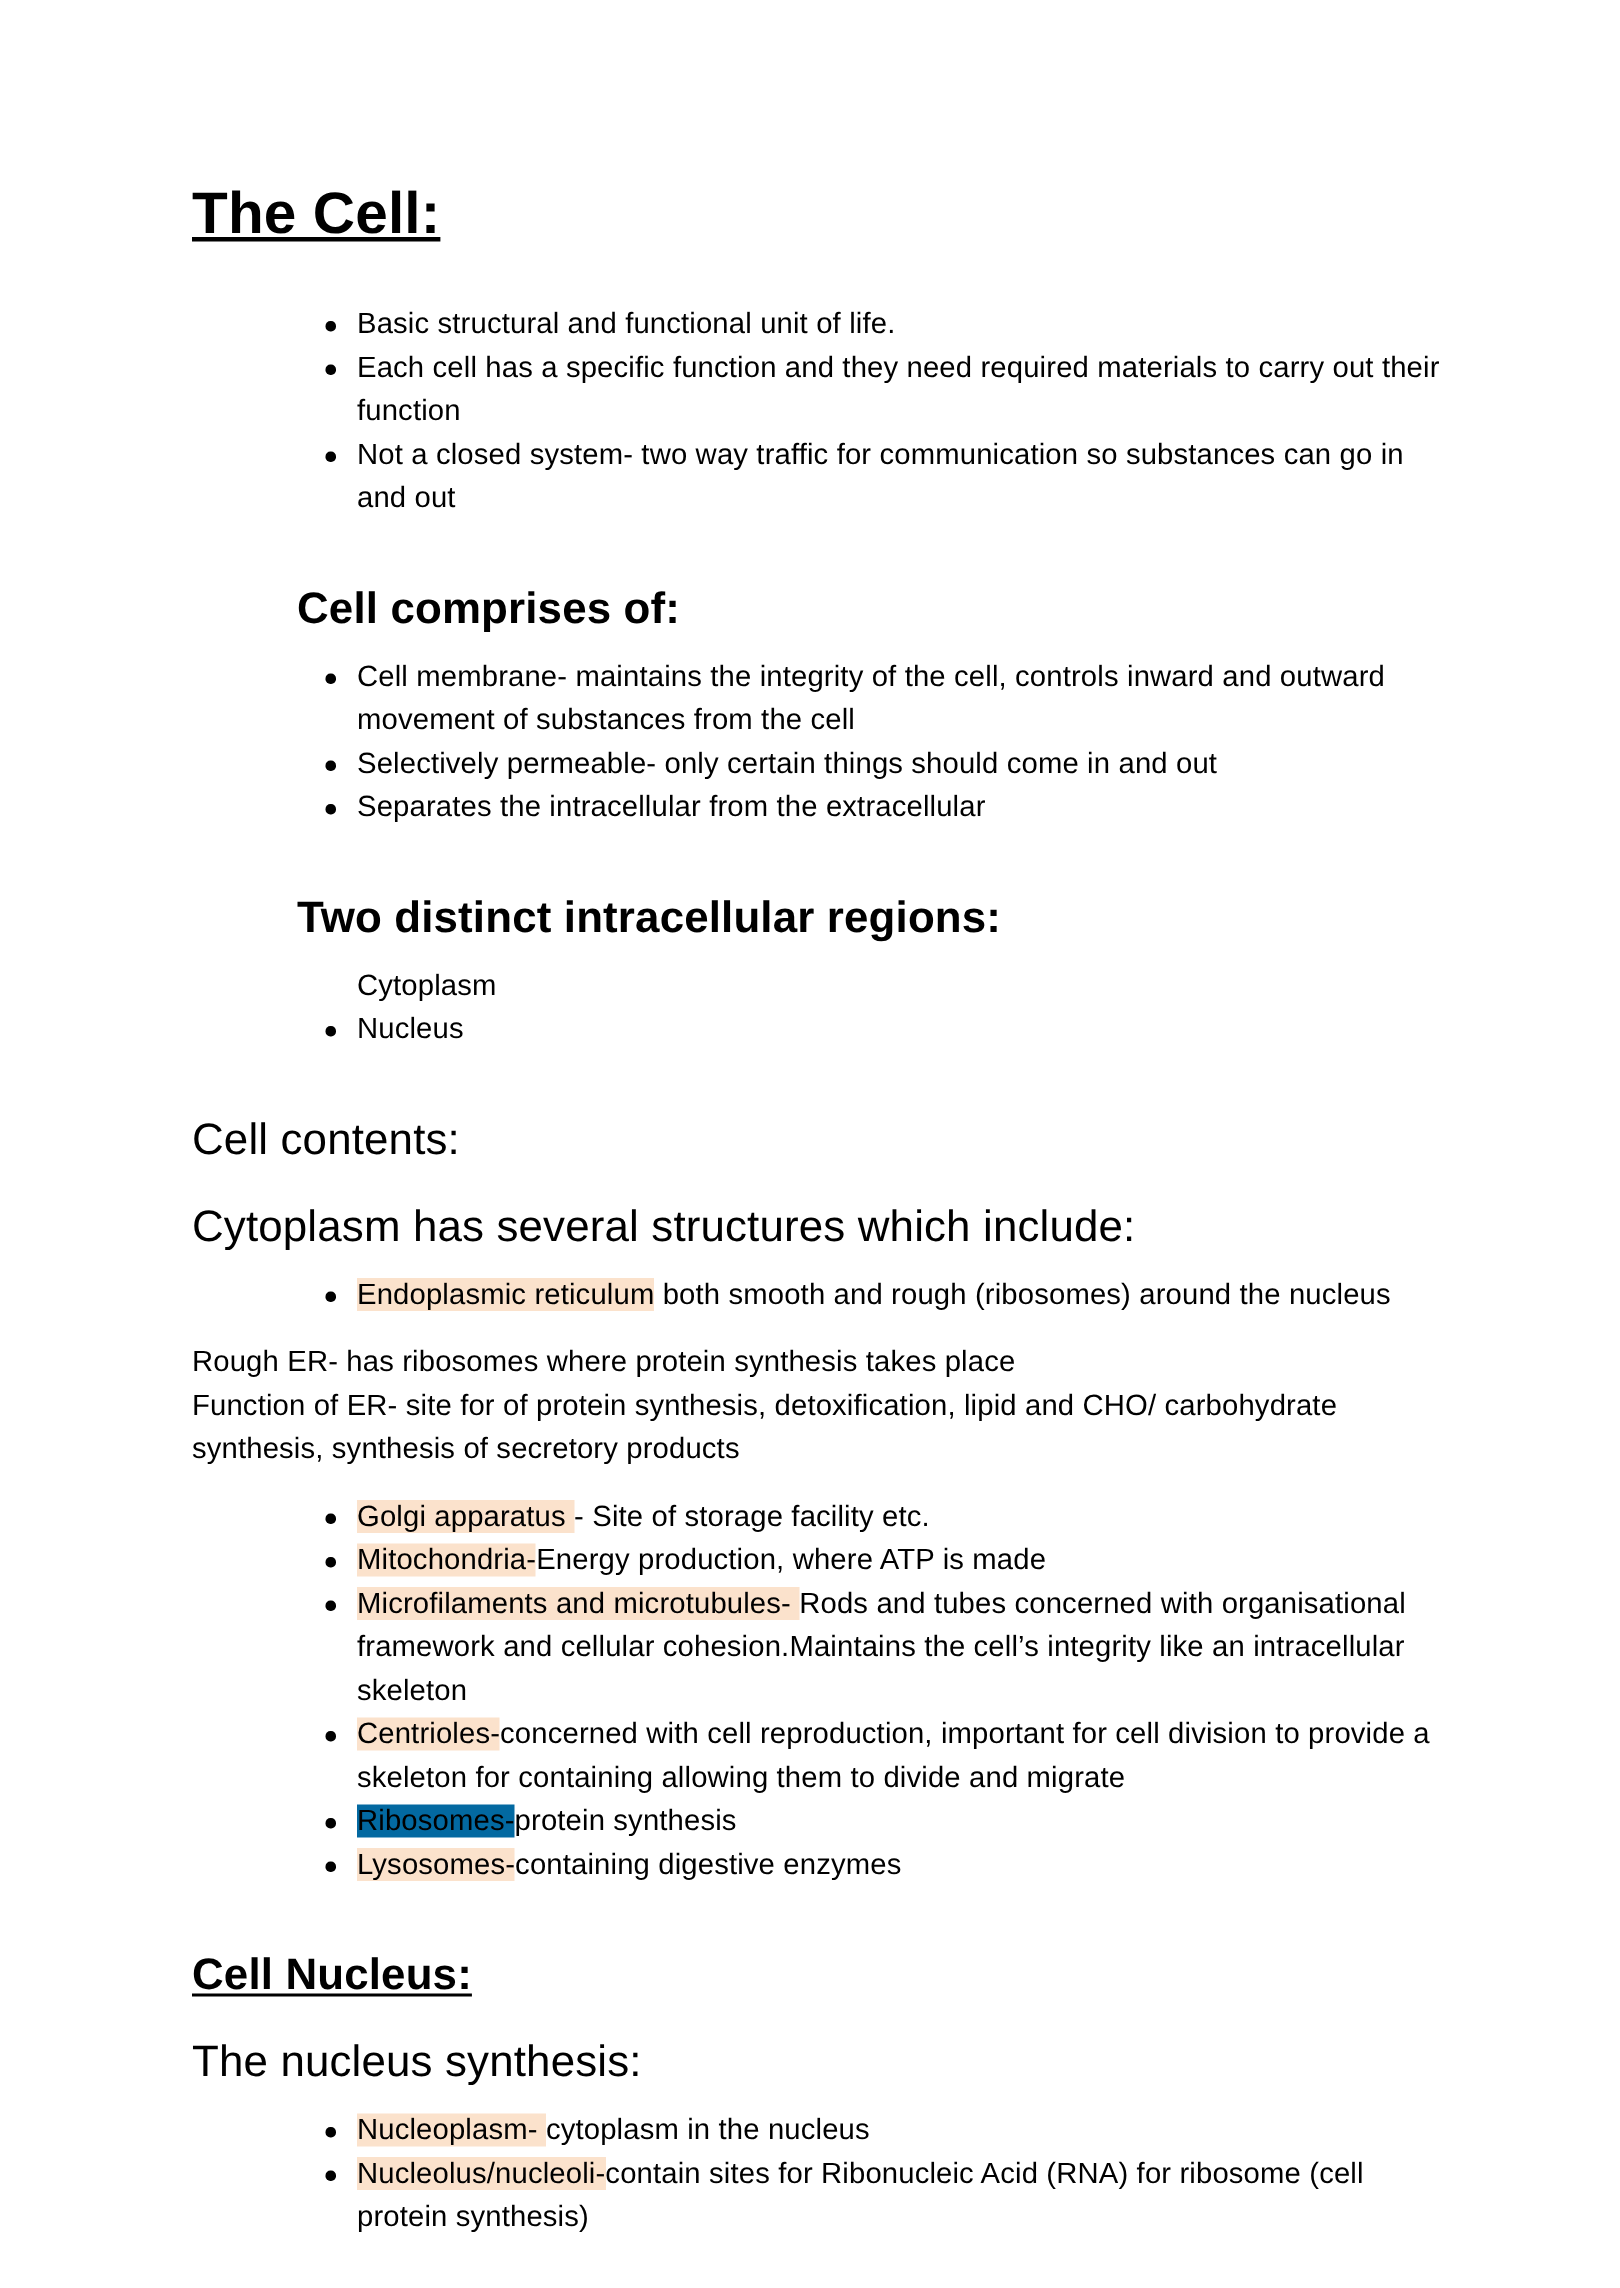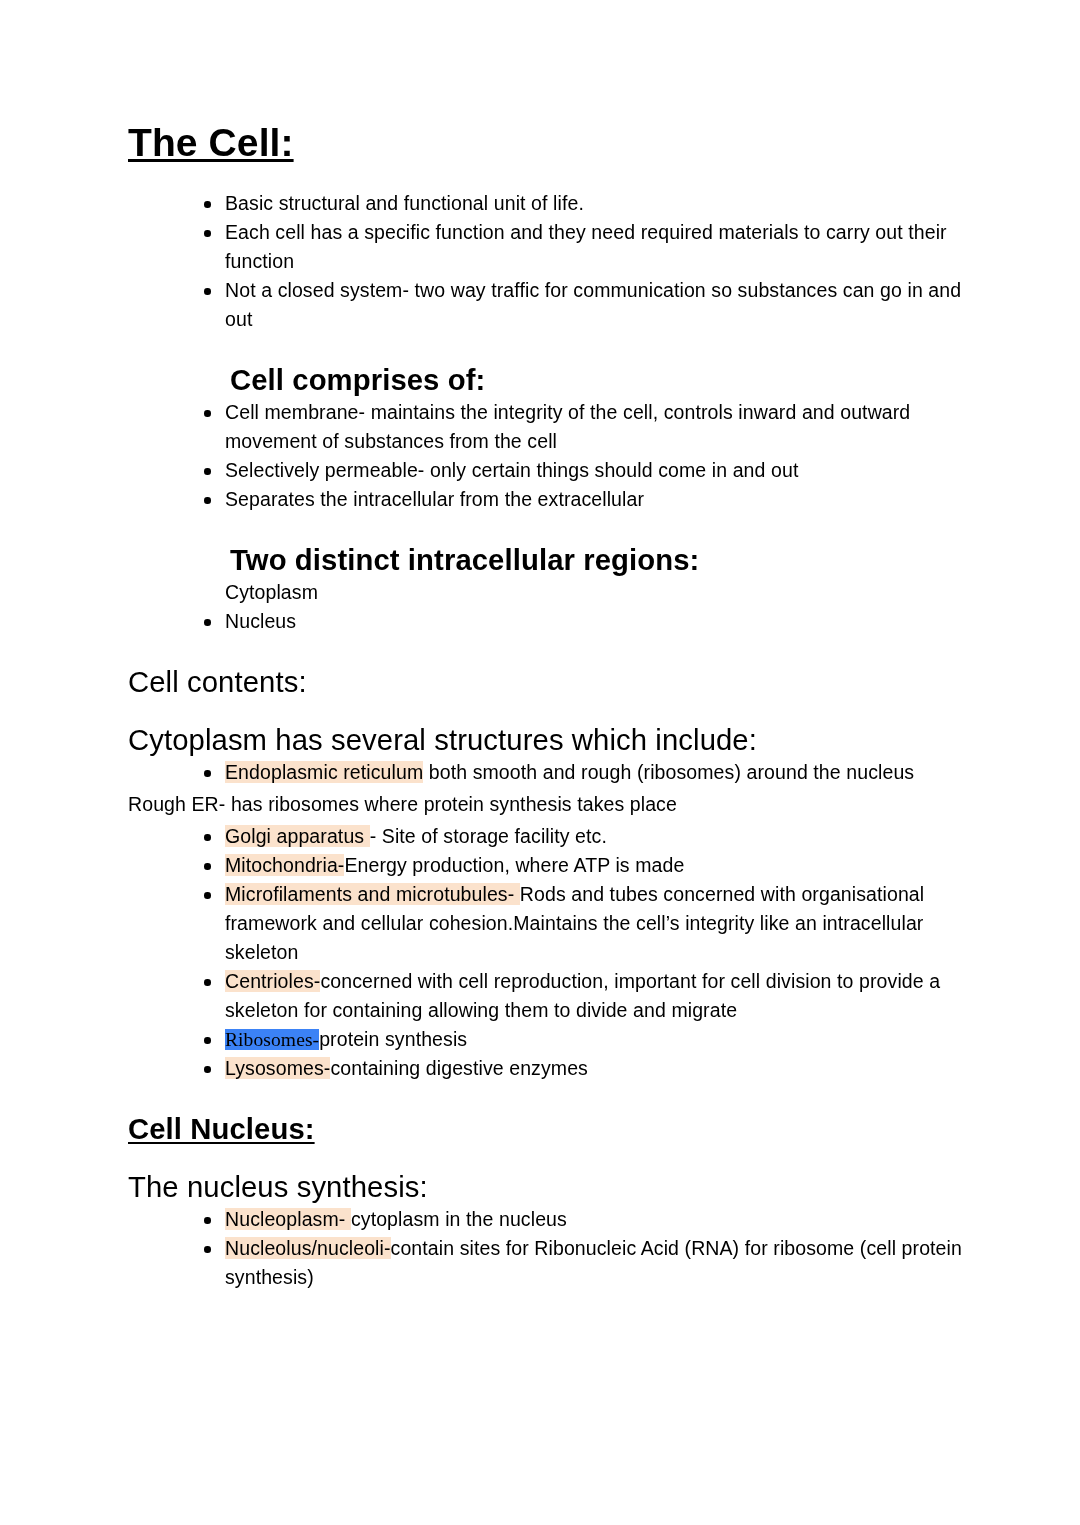--- a/index.html
+++ b/index.html
@@ -35,31 +35,31 @@
     text-decoration: underline;
     text-underline-offset: 3px;
     margin: 0;
   }
   .h-plain {
     font-weight: normal;
     margin: 0;
   }
   .h-indent {
     font-weight: bold;
-    margin: 0 0 0 102px;
+    margin: 0 0 0 70px;
   }
 
   
   .gap-sm { height: 29px; }
   .gap-md { height: 29px; }
 
   
   ul.bullets {
     list-style: none;
-    margin: 3px;
+    margin: 16px;
     padding: 0;
   }
   ul.bullets > li {
     position: relative;
     margin: 0 0 0 67px;
     padding-left: 27px;
   }
   ul.bullets > li::before {
     content: "";
     position: absolute;
@@ -125,27 +125,28 @@
 
     <div class="gap-md"></div>
 
     <h2 class="h-plain">Cytoplasm has several structures which include:</h2>
 
     <ul class="bullets">
       <li><span class="hl" style="background-color: rgb(251, 226, 204);">Endoplasmic reticulum</span><span> both smooth and rough (ribosomes) around the nucleus</span></li>
     </ul>
 
     <p class="flush">Rough ER- has ribosomes where protein synthesis takes place</p>
+    <p class="flush">Function of ER- site for of protein synthesis, detoxification, lipid and CHO/ carbohydrate synthesis, synthesis of secretory products</p>
 
     <ul class="bullets">
       <li><span class="hl" style="background-color: rgb(251, 226, 204);">Golgi apparatus </span><span>- Site of storage facility etc.</span></li>
       <li><span class="hl" style="background-color: rgb(251, 226, 204);">Mitochondria-</span><span>Energy production, where ATP is made</span></li>
       <li><span class="hl" style="background-color: rgb(251, 226, 204);">Microfilaments and microtubules- </span><span>Rods and tubes concerned with organisational framework and cellular cohesion.Maintains the cell’s integrity like an intracellular skeleton</span></li>
       <li><span class="hl" style="background-color: rgb(251, 226, 204);">Centrioles-</span><span>concerned with cell reproduction, important for cell division to provide a skeleton for containing allowing them to divide and migrate</span></li>
-      <li><span class="hl" style="background-color: #3b82f6; font-family: Liberation Serif, serif;">Ribosomes-</span><span>protein synthesis</span></li>
+      <li><span class="hl" style="background-color: #0369a1;">Ribosomes-</span><span>protein synthesis</span></li>
       <li><span class="hl" style="background-color: rgb(251, 226, 204);">Lysosomes-</span><span>containing digestive enzymes</span></li>
     </ul>
 
     <div class="gap-md"></div>
 
     <h2 class="h-underline">Cell Nucleus:</h2>
 
     <div class="gap-md"></div>
 
     <h2 class="h-plain">The nucleus synthesis:</h2>

